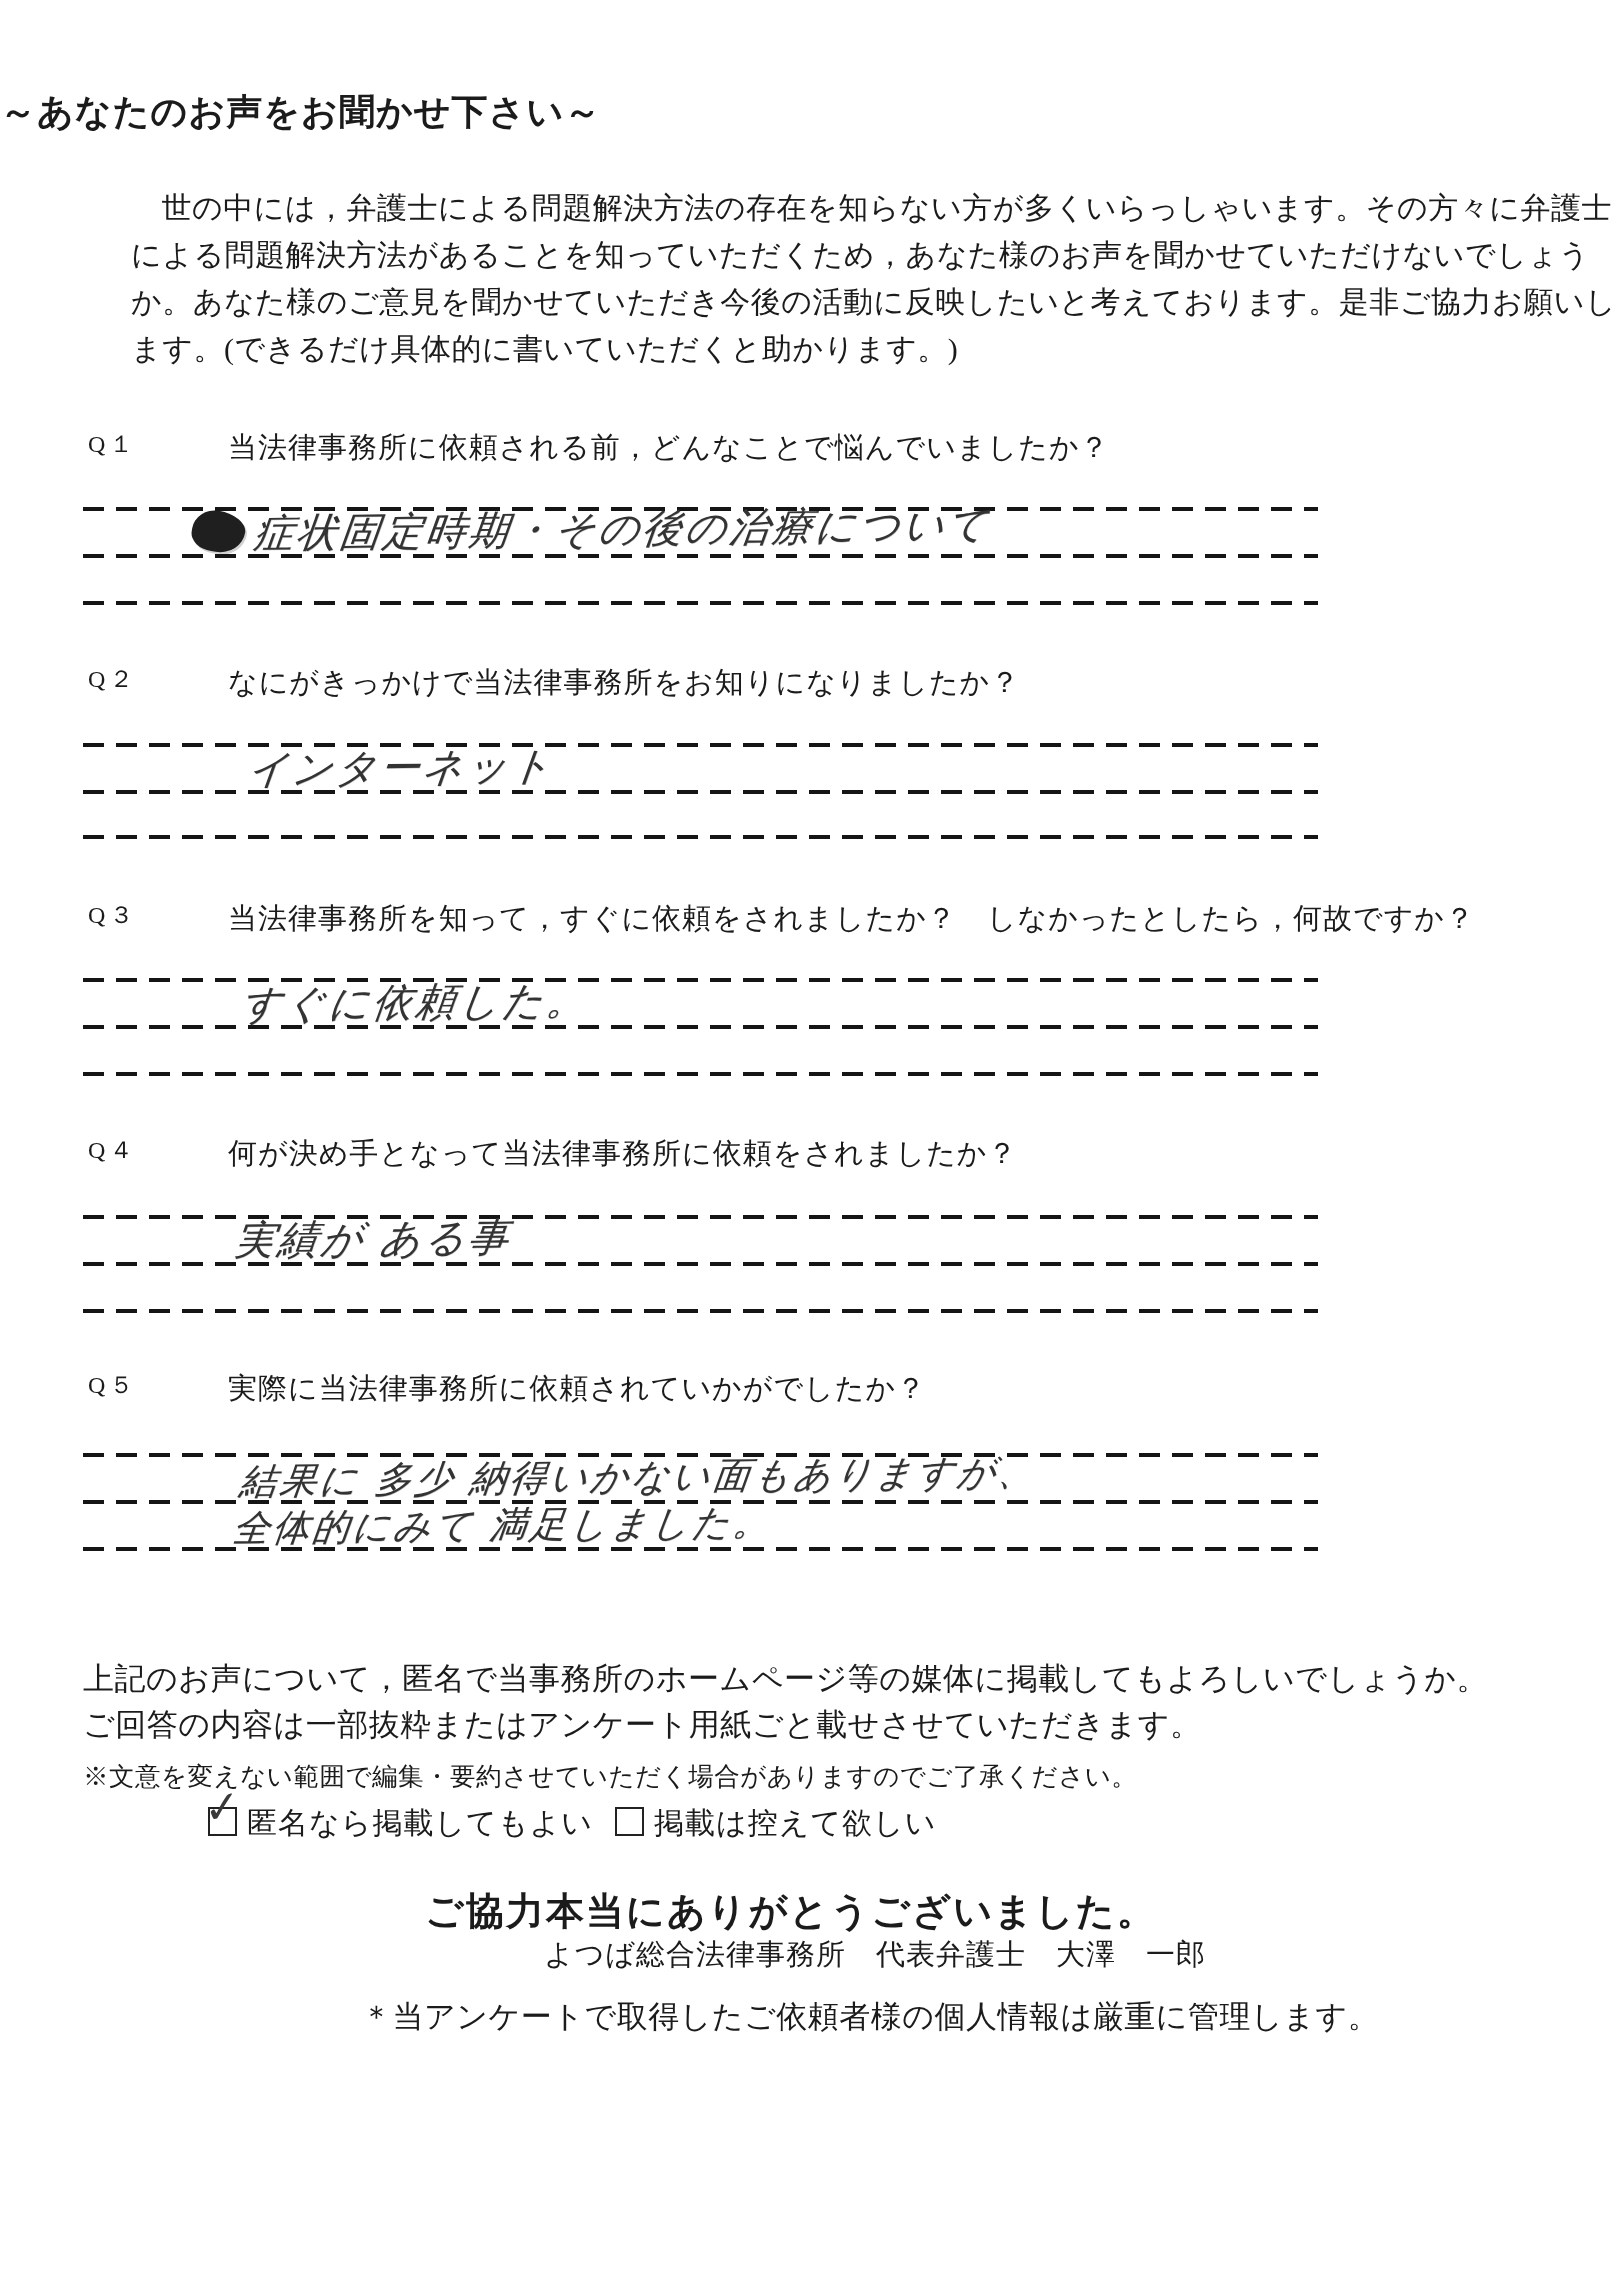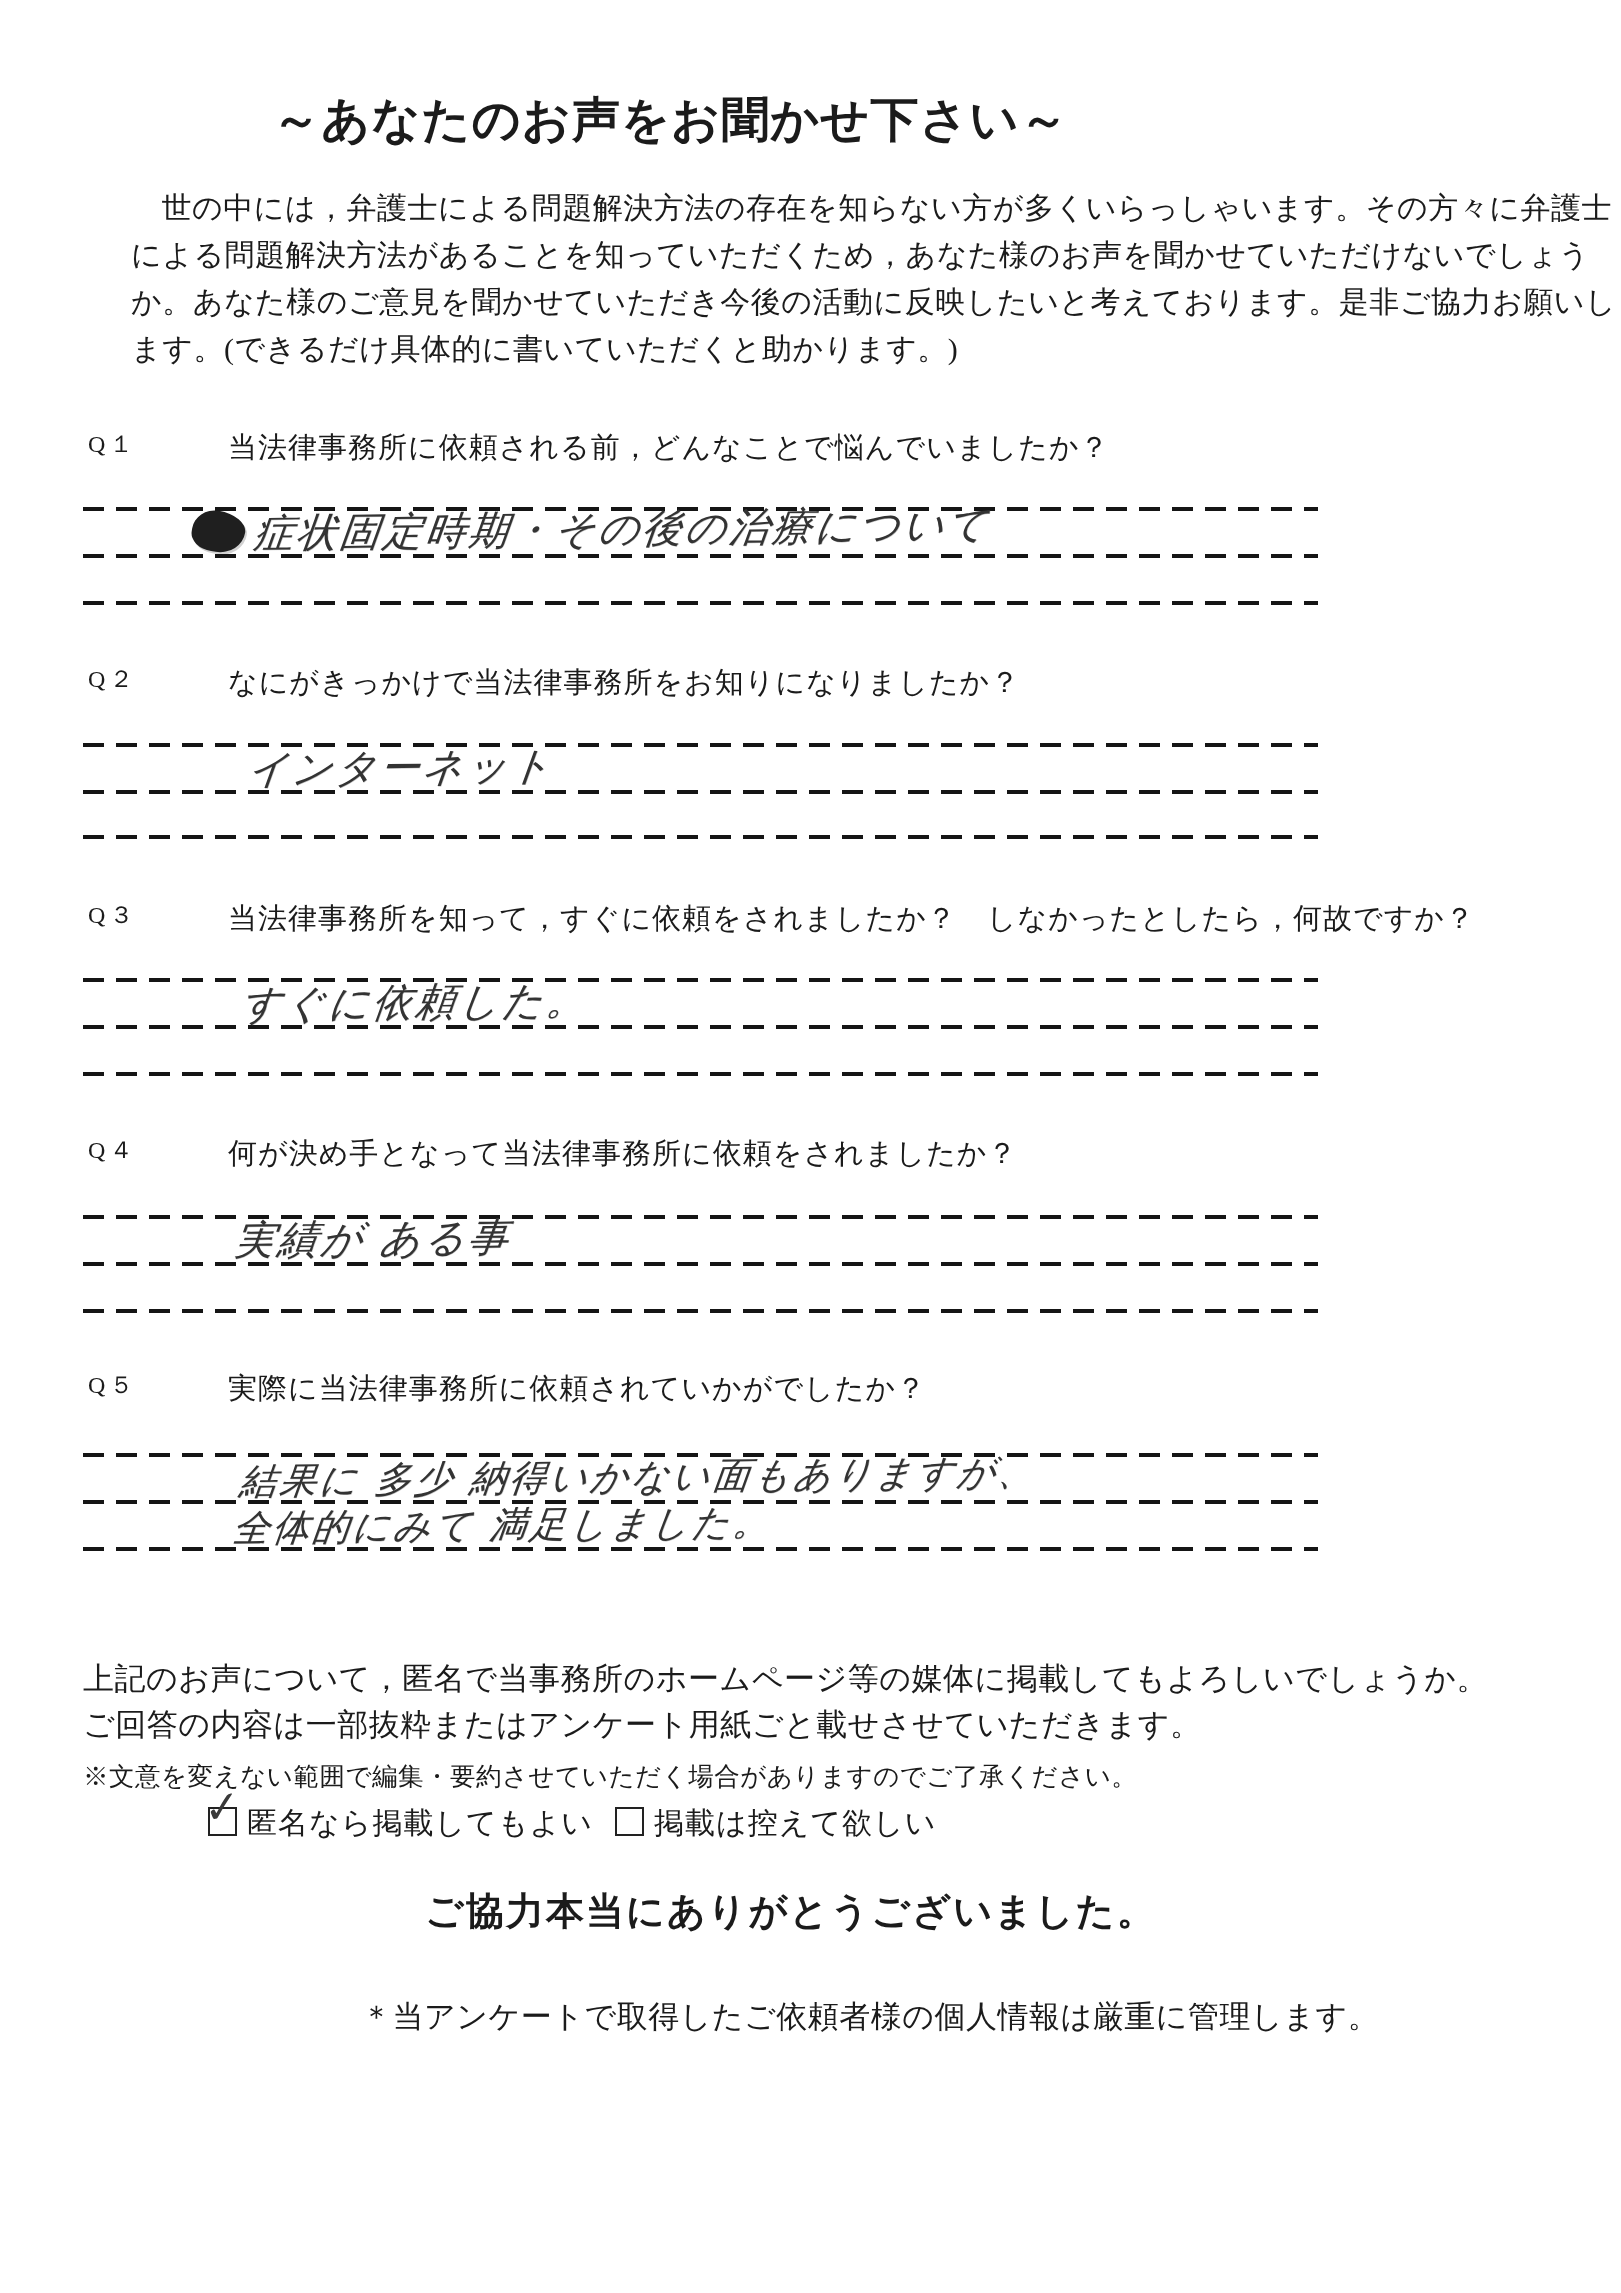--- a/index.html
+++ b/index.html
@@ -8,21 +8,21 @@
     width:1621px;height:2294px;
     background:#ffffff;
     margin:0 auto;
     overflow:hidden;
     font-family:"Liberation Serif","DejaVu Serif",serif;
     color:#1b1b1b;
   }
   .abs{position:absolute;white-space:nowrap;}
   .title{
     left:0;top:88px;width:1341px;
-    text-align:center;font-size:48px;font-weight:bold;letter-spacing:1px;
+    text-align:left;font-size:36px;font-weight:bold;letter-spacing:1px;
   }
   .intro-line{left:83px;font-size:30px;letter-spacing:0.5px;margin-left:48px;}
   .q-label{left:88px;font-size:24px;letter-spacing:3.9px;}
   .q-text{left:228px;font-size:29px;letter-spacing:1px;}
   .rule{
     position:absolute;left:83px;width:1235px;height:3.9px;
     background:repeating-linear-gradient(90deg,#151515 0 20.6px,transparent 20.6px 33px);
   }
   .hand{
     position:absolute;white-space:nowrap;
@@ -132,16 +132,17 @@
     <div class="checkmark" style="left: 204px; top: 1786px; visibility: visible;">✓</div>
     <div class="cb-label" style="left:247px;top:1803px">匿名なら掲載してもよい</div>
   </div>
   <div>
     <div class="checkbox" style="left:615px;top:1807px"></div>
 
     <div class="cb-label" style="left:654px;top:1803px">掲載は控えて欲しい</div>
   </div>
 
   <div class="abs big-thanks">ご協力本当にありがとうございました。</div>
+  <div class="abs firm-line">よつば総合法律事務所　代表弁護士　大澤　一郎</div>
   <div class="abs privacy-line">＊当アンケートで取得したご依頼者様の個人情報は厳重に管理します。</div>
 
 </div>
 
 
 </body></html>

